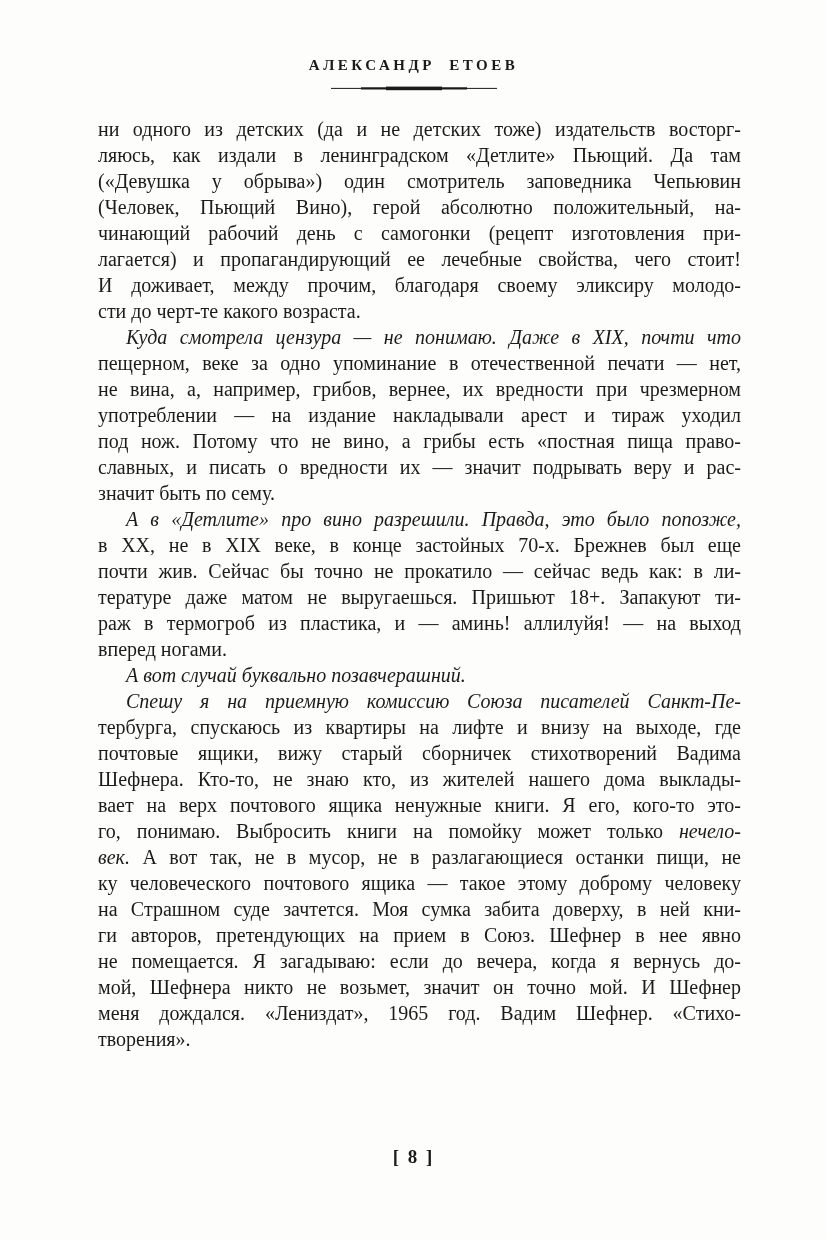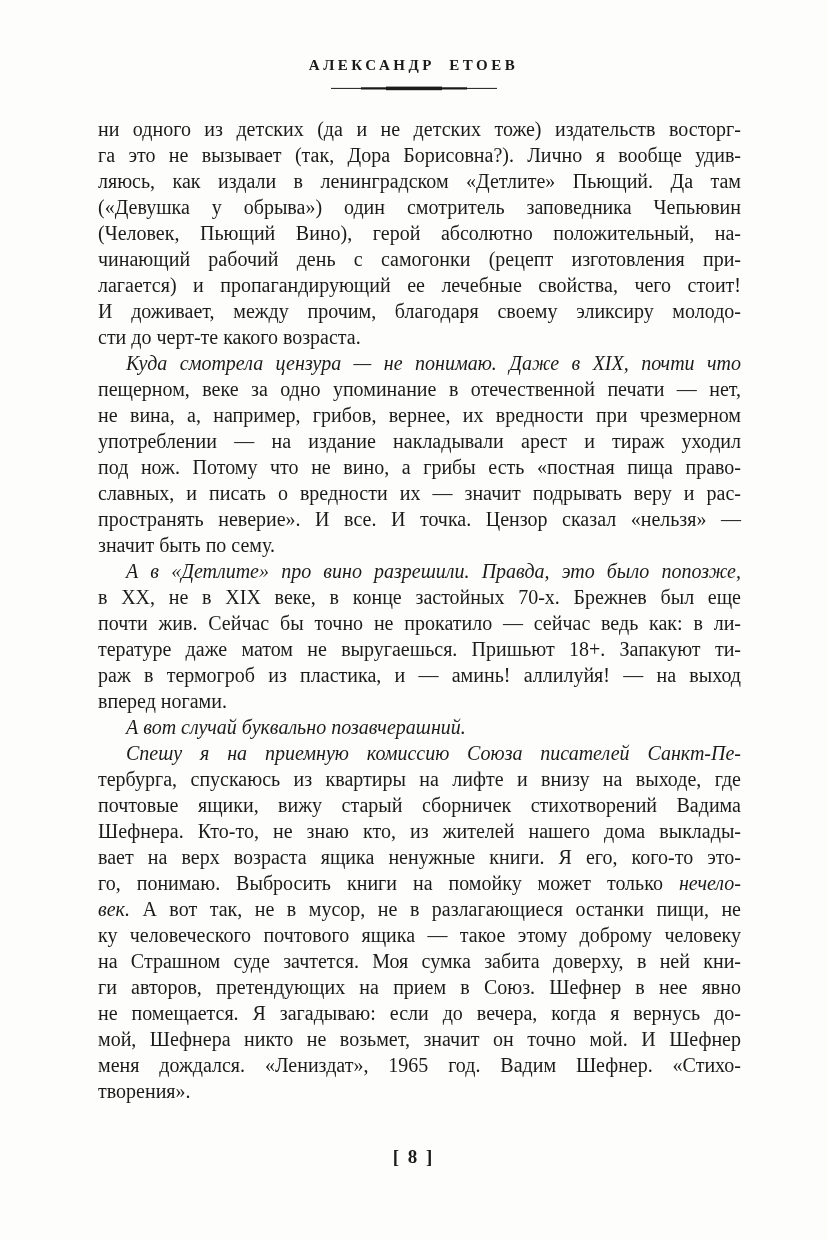--- a/index.html
+++ b/index.html
@@ -73,48 +73,46 @@
   <div class="ornament-wrap">
     <svg width="166" height="7" viewBox="0 0 166 7" aria-hidden="true">
       <rect x="0" y="2.9" width="166" height="1" fill="#1b1b1b"></rect>
       <rect x="30" y="2.3" width="106" height="2.2" fill="#1b1b1b"></rect>
       <rect x="55" y="1.6" width="56" height="3.6" fill="#1b1b1b"></rect>
     </svg>
   </div>
 
   <div class="page-body">
       <div class="line">ни одного из детских (да и не детских тоже) издательств восторг-</div>
-      <div class="line">га это не вызывает (так, Дора Борисовна?). Лично я вообще удив-</div>
       <div class="line">ляюсь, как издали в ленинградском «Детлите» Пьющий. Да там</div>
       <div class="line">(«Девушка у обрыва») один смотритель заповедника Чепьювин</div>
       <div class="line">(Человек, Пьющий Вино), герой абсолютно положительный, на-</div>
       <div class="line">чинающий рабочий день с самогонки (рецепт изготовления при-</div>
       <div class="line">лагается) и пропагандирующий ее лечебные свойства, чего стоит!</div>
       <div class="line">И доживает, между прочим, благодаря своему эликсиру молодо-</div>
       <div class="line line-last">сти до черт-те какого возраста.</div>
       <div class="line line-indent">Куда смотрела цензура — не понимаю. Даже в XIX, почти что</div>
       <div class="line">пещерном, веке за одно упоминание в отечественной печати — нет,</div>
       <div class="line">не вина, а, например, грибов, вернее, их вредности при чрезмерном</div>
       <div class="line">употреблении — на издание накладывали арест и тираж уходил</div>
       <div class="line">под нож. Потому что не вино, а грибы есть «постная пища право-</div>
       <div class="line">славных, и писать о вредности их — значит подрывать веру и рас-</div>
-      <div class="line">пространять неверие». И все. И точка. Цензор сказал «нельзя» —</div>
       <div class="line line-last">значит быть по сему.</div>
       <div class="line line-indent">А в «Детлите» про вино разрешили. Правда, это было попозже,</div>
       <div class="line">в XX, не в XIX веке, в конце застойных 70-х. Брежнев был еще</div>
       <div class="line">почти жив. Сейчас бы точно не прокатило — сейчас ведь как: в ли-</div>
       <div class="line">тературе даже матом не выругаешься. Пришьют 18+. Запакуют ти-</div>
       <div class="line">раж в термогроб из пластика, и — аминь! аллилуйя! — на выход</div>
       <div class="line line-last">вперед ногами.</div>
       <div class="line line-last line-indent">А вот случай буквально позавчерашний.</div>
       <div class="line line-indent">Спешу я на приемную комиссию Союза писателей Санкт-Пе-</div>
       <div class="line">тербурга, спускаюсь из квартиры на лифте и внизу на выходе, где</div>
       <div class="line">почтовые ящики, вижу старый сборничек стихотворений Вадима</div>
       <div class="line">Шефнера. Кто-то, не знаю кто, из жителей нашего дома выклады-</div>
-      <div class="line">вает на верх возраста ящика ненужные книги. Я его, кого-то это-</div>
+      <div class="line">вает на верх почтового ящика ненужные книги. Я его, кого-то это-</div>
       <div class="line">го, понимаю. Выбросить книги на помойку может только <em>нечело-</em></div>
       <div class="line"><em>век.</em> А вот так, не в мусор, не в разлагающиеся останки пищи, не</div>
       <div class="line">ку человеческого почтового ящика — такое этому доброму человеку</div>
       <div class="line">на Страшном суде зачтется. Моя сумка забита доверху, в ней кни-</div>
       <div class="line">ги авторов, претендующих на прием в Союз. Шефнер в нее явно</div>
       <div class="line">не помещается. Я загадываю: если до вечера, когда я вернусь до-</div>
       <div class="line">мой, Шефнера никто не возьмет, значит он точно мой. И Шефнер</div>
       <div class="line">меня дождался. «Лениздат», 1965 год. Вадим Шефнер. «Стихо-</div>
       <div class="line line-last">творения».</div>
     </div>

